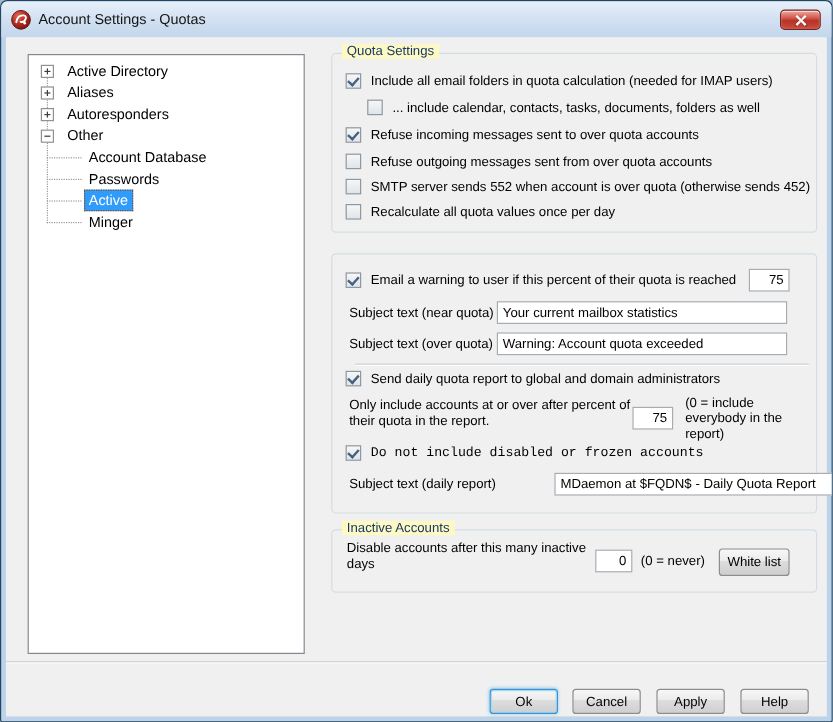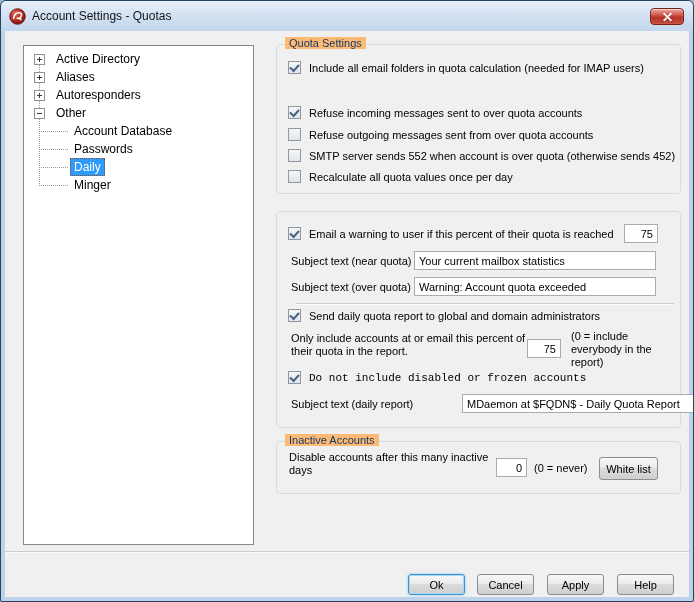--- a/index.html
+++ b/index.html
@@ -49,21 +49,21 @@
     position:absolute;left:10px;top:4px;width:11px;height:11px;
     background:#fff;border:1px solid #919191;
   }
   .expander::before{content:"";position:absolute;left:2px;top:4px;width:5px;height:1px;background:#3c3c3c;}
   .expander::after{content:"";position:absolute;left:4px;top:2px;width:1px;height:5px;background:#3c3c3c;}
   .expander.expanded::after{display:none;}
   .lbl.selected{background:#2f9bfb;color:#fff;border:1px dotted #8b4a20;}
   
   .group{position:absolute;left:271px;width:405px;border:1px solid #d4dde4;border-radius:4px;}
   .group-title{
-    position:absolute;top:-8px;left:8px;background:#fdba74;padding:0 4px;
+    position:absolute;top:-8px;left:8px;background:#fef9c3;padding:0 4px;
     color:#17396a;white-space:nowrap;
   }
   .cb-row{position:absolute;display:flex;align-items:center;}
   .cb{
     width:13px;height:13px;flex:0 0 13px;position:relative;
     background:linear-gradient(#f6f6f6,#e0e5ea);border:1px solid #8e98a3;
   }
   .cb.checked::after{
     content:"";position:absolute;left:1px;top:2px;width:7px;height:4px;
     border-left:2px solid #44617f;border-bottom:2px solid #44617f;transform:rotate(-48deg);
@@ -138,35 +138,39 @@
       <div class="tree-item child" style="top:76px">
         <span class="stub"></span>
         <span class="lbl">Account Database</span>
       </div>
       <div class="tree-item child" style="top:94px">
         <span class="stub"></span>
         <span class="lbl">Passwords</span>
       </div>
       <div class="tree-item child" style="top:112px">
         <span class="stub"></span>
-        <span class="lbl selected">Daily</span>
+        <span class="lbl selected">Active</span>
       </div>
       <div class="tree-item child" style="top:130px">
         <span class="stub"></span>
         <span class="lbl">Minger</span>
       </div>
     </div>
 
     <div class="group" style="top:13px;height:150px;">
       <span class="group-title">Quota Settings</span>
 
       <div class="cb-row" style="left:11px;top:16px;">
         <span class="cb checked"></span>
         <span class="cb-text">Include all email folders in quota calculation (needed for IMAP users)</span>
       </div>
+      <div class="cb-row" style="left:29px;top:38px;">
+        <span class="cb"></span>
+        <span class="cb-text">... include calendar, contacts, tasks, documents, folders as well</span>
+      </div>
       <div class="cb-row" style="left:11px;top:61px;align-items:center;">
         <span class="cb checked"></span>
         <span class="cb-text">Refuse incoming messages sent to over quota accounts</span>
       </div>
       <div class="cb-row" style="left:11px;top:83px;">
         <span class="cb"></span>
         <span class="cb-text">Refuse outgoing messages sent from over quota accounts</span>
       </div>
       <div class="cb-row" style="left:11px;top:104px;">
         <span class="cb"></span>
@@ -192,21 +196,21 @@
       <span class="flabel" style="left:14px;top:69px;">Subject text (over quota)</span>
       <input class="txt" style="left: 137px; top: 65px; width: 242px;" value="Warning: Account quota exceeded">
 
       <div class="etched" style="left:19px;top:91px;width:378px;"></div>
 
       <div class="cb-row" style="left:11px;top:97px;">
         <span class="cb checked"></span>
         <span class="cb-text">Send daily quota report to global and domain administrators</span>
       </div>
 
-      <span class="flabel wrap" style="left:14px;top:120px;width:238px;">Only include accounts at or email this percent of their quota in the report.</span>
+      <span class="flabel wrap" style="left:14px;top:120px;width:238px;">Only include accounts at or over after percent of their quota in the report.</span>
       <input class="txt num" style="left: 250px; top: 127px; width: 34px;" value="75">
       <span class="flabel wrap" style="left:294px;top:118px;width:92px;">(0 = include everybody in the report)</span>
 
       <div class="cb-row" style="left:11px;top:159px;font-family:Liberation Mono, monospace;">
         <span class="cb checked"></span>
         <span class="cb-text">Do not include disabled or frozen accounts</span>
       </div>
 
       <span class="flabel" style="left:14px;top:186px;">Subject text (daily report)</span>
       <input class="txt" style="left: 137px; top: 182px; width: 288px; margin-left: 48px;" value="MDaemon at $FQDN$ - Daily Quota Report">

